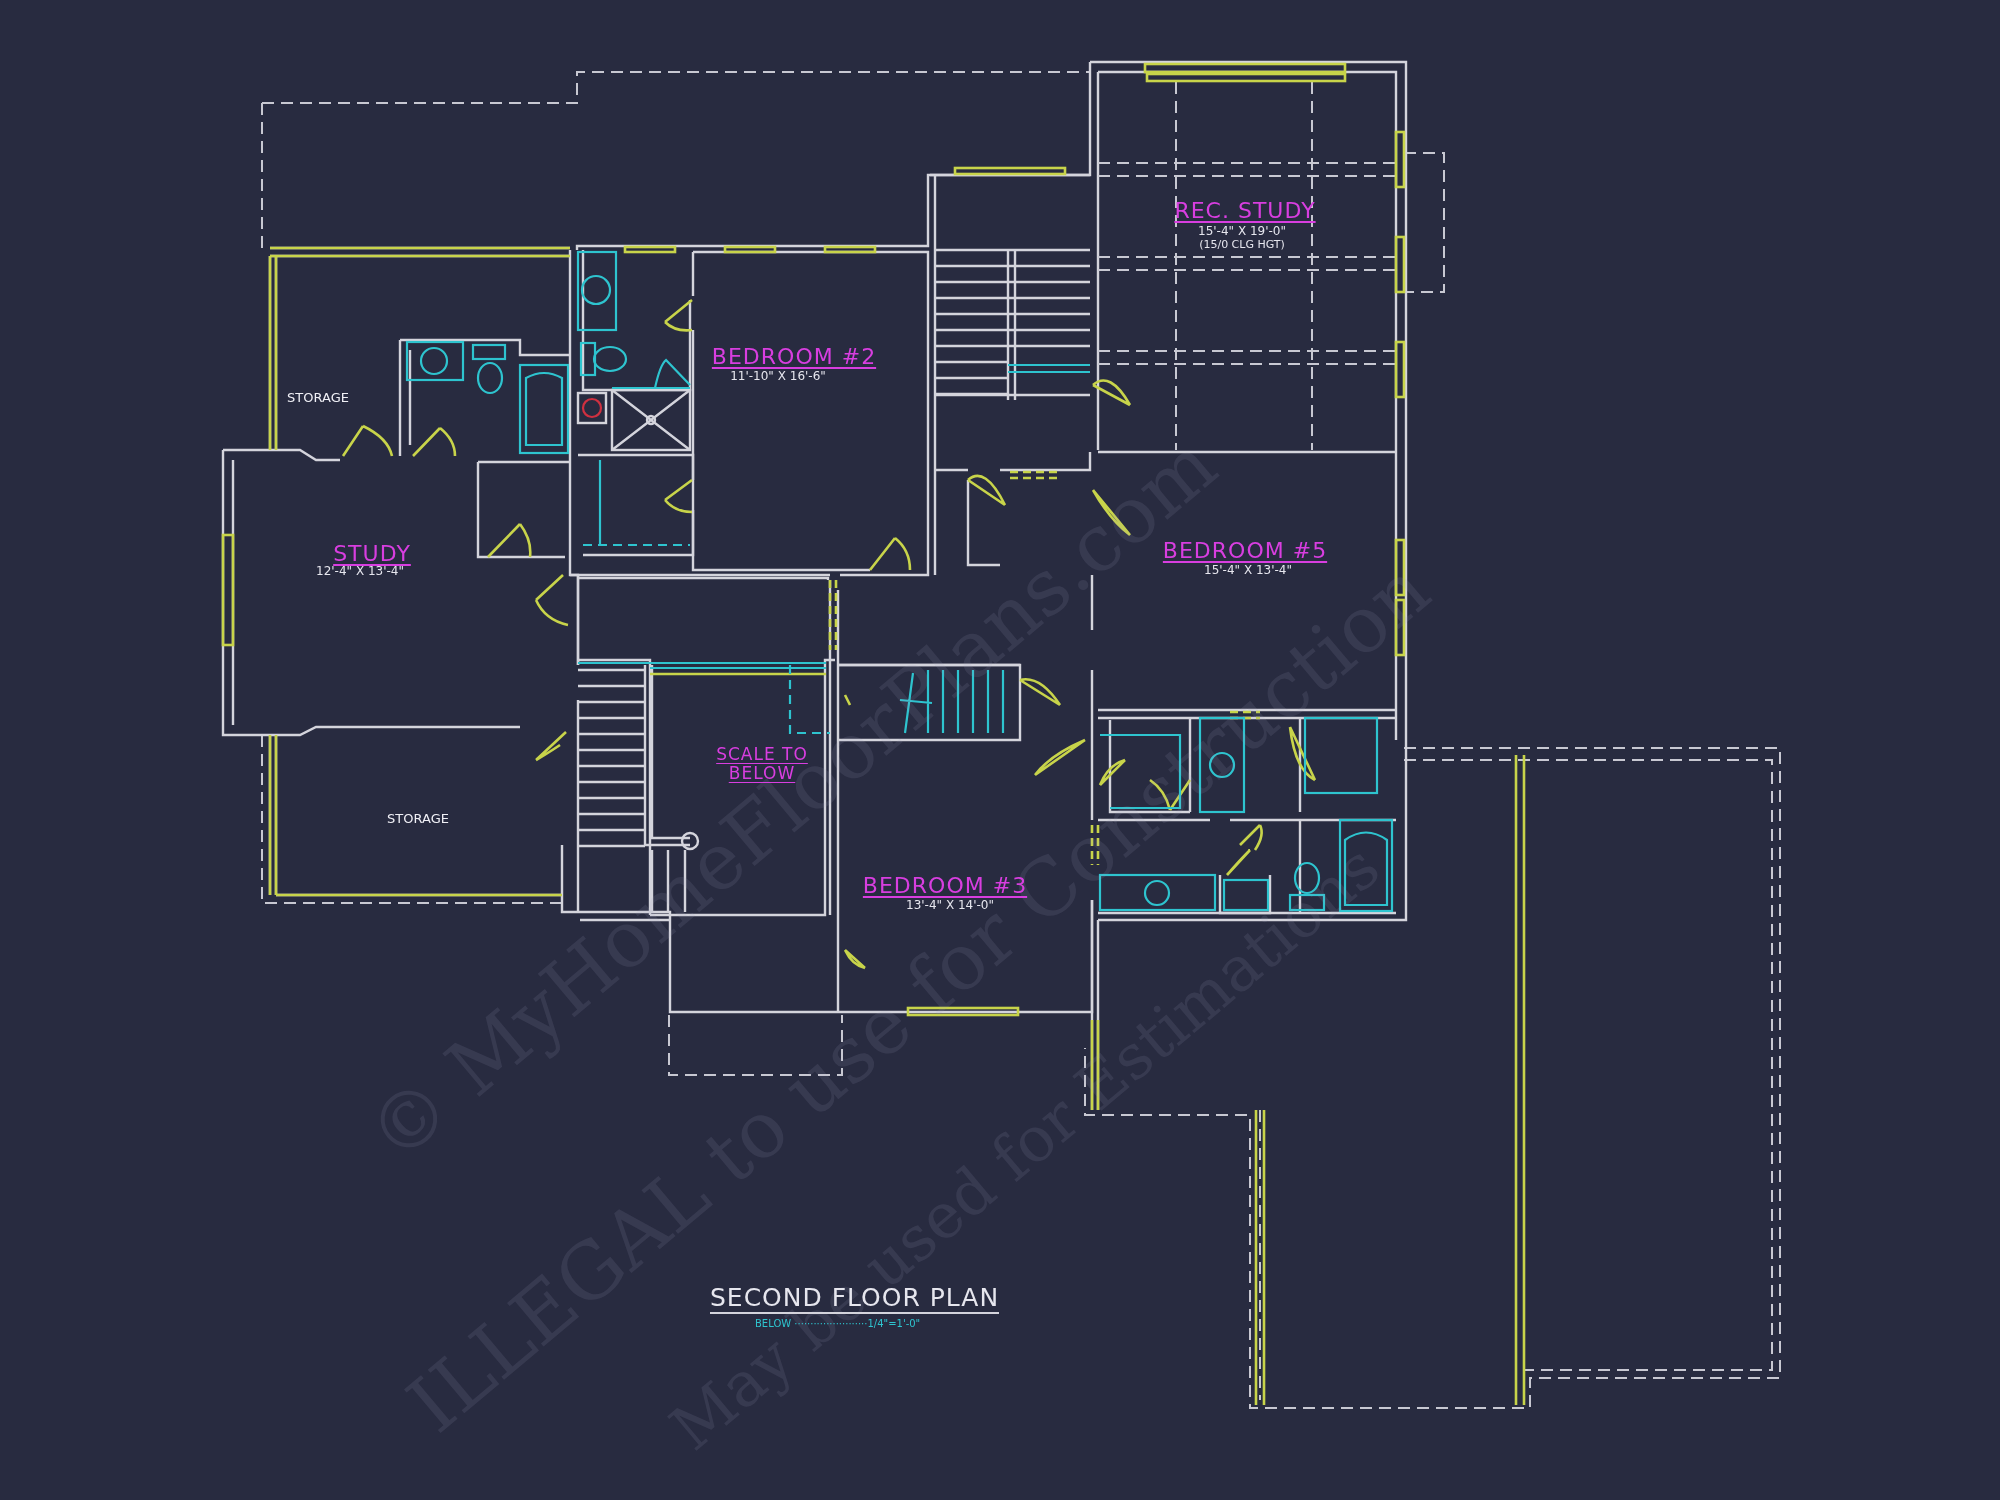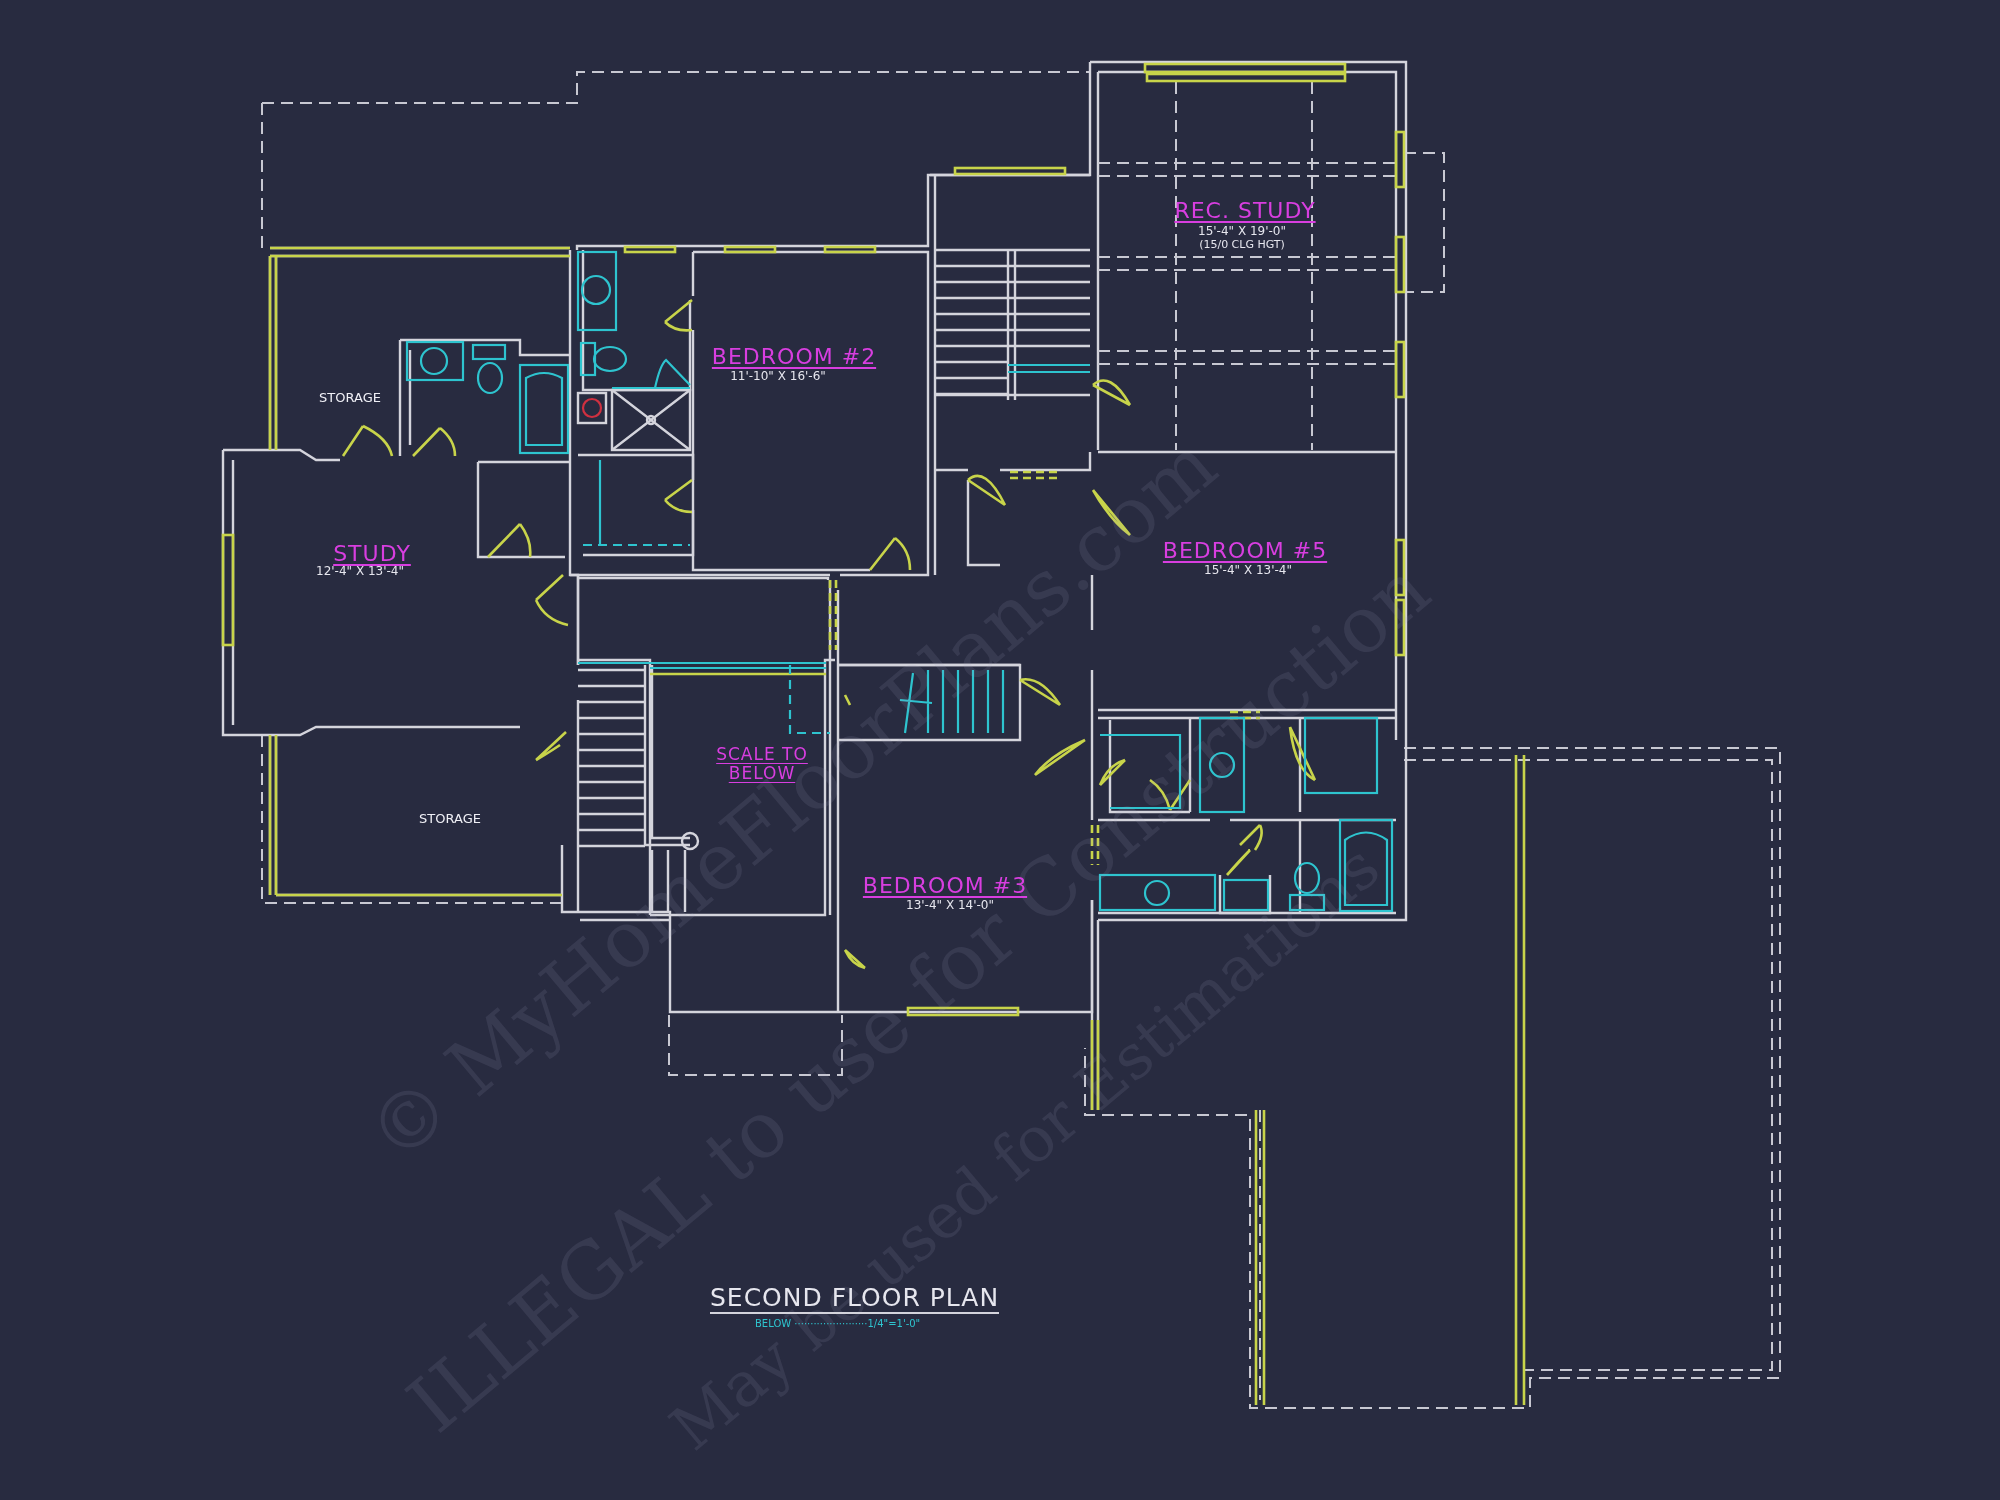--- a/index.html
+++ b/index.html
@@ -6,21 +6,21 @@
   body{width:2000px;height:1500px;overflow:hidden;position:relative;font-family:"Liberation Sans",sans-serif;}
   #plan{position:absolute;left:0;top:0;width:2000px;height:1500px;}
   .w{fill:none;stroke:#d4d4dc;stroke-width:2.4;}
   .wd{fill:none;stroke:#c8c8d2;stroke-width:2;stroke-dasharray:12 7;}
   .y{fill:none;stroke:#c8d44a;stroke-width:2.6;}
   .c{fill:none;stroke:#2ec4cf;stroke-width:2.2;}
   .r{fill:none;stroke:#d03040;stroke-width:2.2;}
   .lbl{position:absolute;color:#d83ee0;font-family:"DejaVu Sans",sans-serif;font-size:22px;text-decoration:underline;text-underline-offset:3px;letter-spacing:1px;white-space:nowrap;transform:translateX(-50%);}
   .dim{position:absolute;color:#e6e6ee;font-family:"DejaVu Sans",sans-serif;font-size:12px;white-space:nowrap;transform:translateX(-50%);}
   .note{position:absolute;color:#e6e6ee;font-family:"DejaVu Sans",sans-serif;font-size:11px;white-space:nowrap;transform:translateX(-50%);}
-  .store{position:absolute;color:#f0f0f6;font-family:"DejaVu Sans",sans-serif;font-size:13px;white-space:nowrap;transform:translateX(-50%);margin-left:32px;}
+  .store{position:absolute;color:#f0f0f6;font-family:"DejaVu Sans",sans-serif;font-size:13px;white-space:nowrap;transform:translateX(-50%);}
   .title{position:absolute;left:710px;top:1283px;color:#e6e6ee;font-family:"DejaVu Sans",sans-serif;font-size:25px;letter-spacing:1px;border-bottom:2px solid #d4d4dc;padding-bottom:0;white-space:nowrap;}
   .scale{position:absolute;left:755px;top:1318px;color:#2ec4cf;font-family:"DejaVu Sans",sans-serif;font-size:10px;white-space:nowrap;}
   .wm{position:absolute;color:rgba(160,160,190,0.13);font-family:"DejaVu Serif",serif;white-space:nowrap;transform-origin:left center;transform:rotate(-40deg);}
 </style>
 </head>
 <body>
 
 <svg id="plan" viewBox="0 0 2000 1500" xmlns="http://www.w3.org/2000/svg">
 
   <g>

